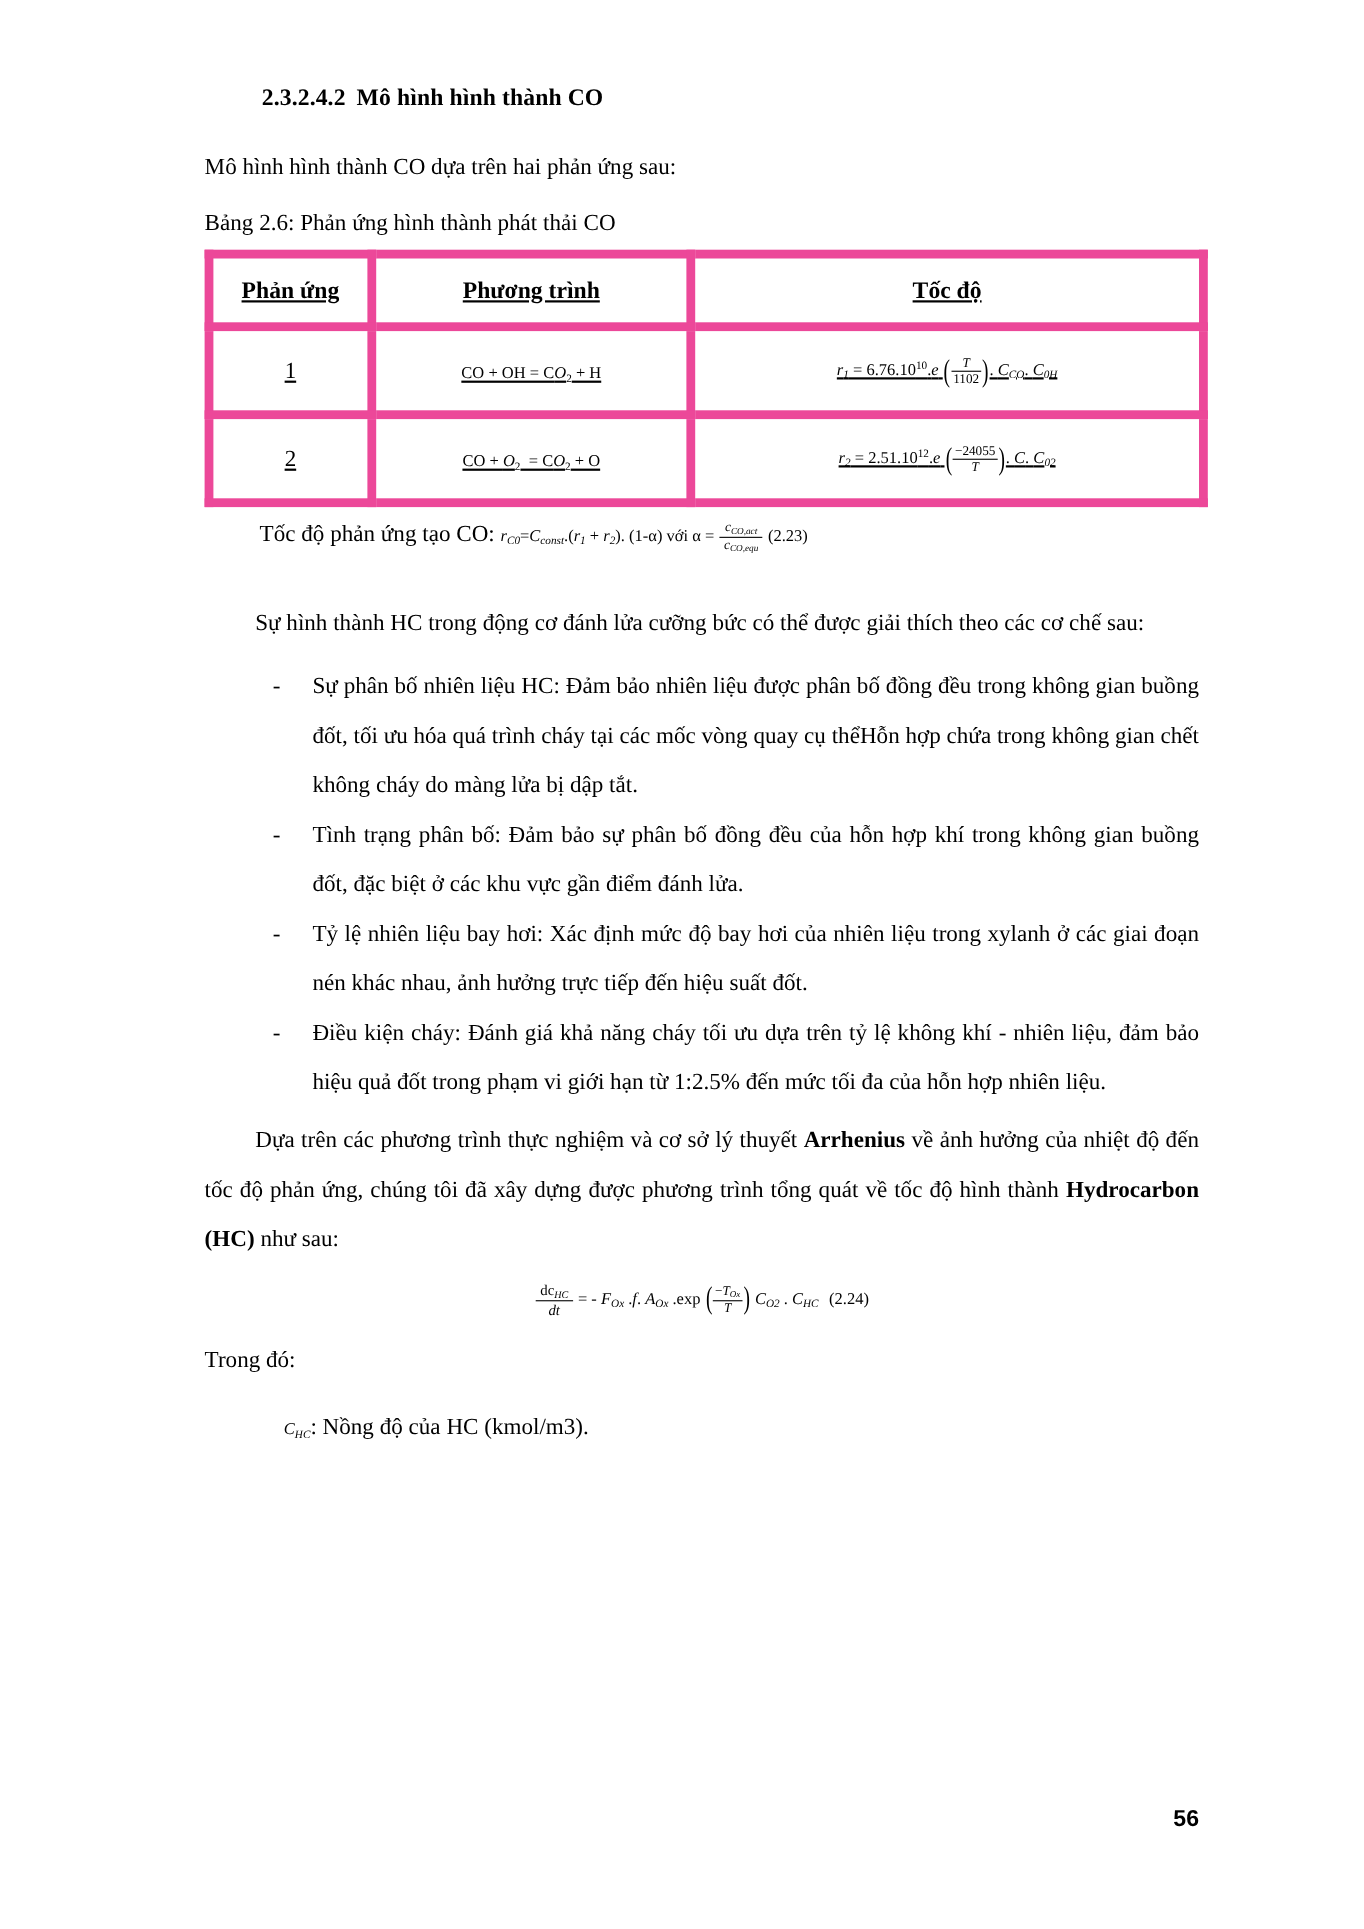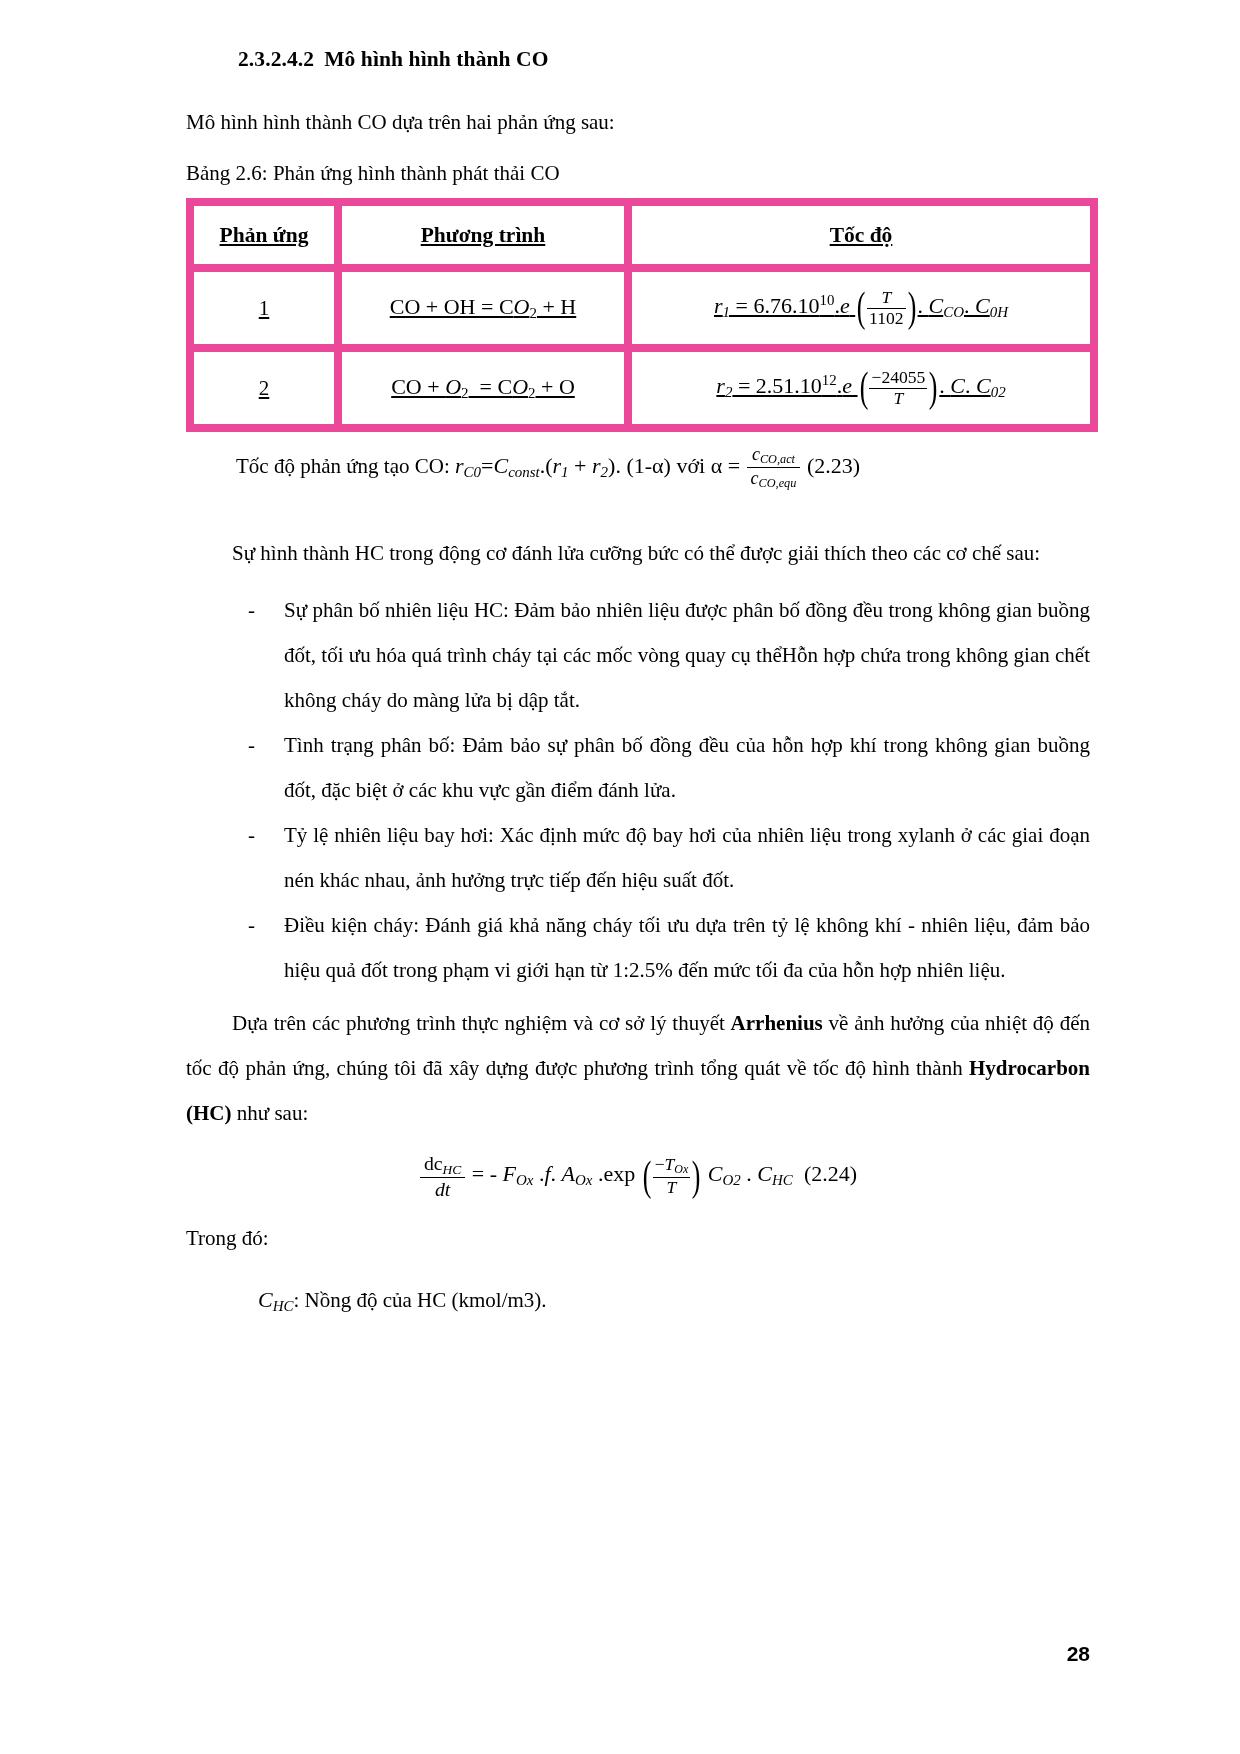--- a/index.html
+++ b/index.html
@@ -11,21 +11,21 @@
     font-family: "Liberation Serif", "DejaVu Serif", serif;
     color: #000000;
   }
   .page {
     position: relative;
     width: 1240px;
     height: 1754px;
     margin: 0 auto;
     background: #ffffff;
     box-sizing: border-box;
-    padding: 47px 150px 60px 186px;
+    padding: 76px 150px 60px 186px;
     overflow: hidden;
   }
   .content {
     position: relative;
     width: 904px;
   }
 
   
   .heading {
     font-weight: bold;
@@ -76,21 +76,21 @@
     font-size: 21.5px;
   }
   table.rx td { height: 64px; }
   col.c1 { width: 148px; }
   col.c2 { width: 290px; }
   col.c3 { width: 466px; }
 
   
   .math {
     font-family: "Liberation Serif", "DejaVu Serif", serif;
-    font-size: 22px;
+    font-size: 15px;
     white-space: nowrap;
   }
   .mi { font-style: italic; }
   .mu { font-style: normal; }
   sub {
     font-size: 0.68em;
     vertical-align: -0.28em;
     font-style: italic;
   }
   sup {
@@ -306,14 +306,14 @@
 
 
   <div class="spacer-8"></div>
 
   <p class="defn">
     <span class="math"><span class="mi">C</span><sub>HC</sub></span><span>: Nồng độ của HC (kmol/m3).</span>
   </p>
 
 </div>
 
-<div class="page-number">28</div>
+<div class="page-number">56</div>
 </div>
 
 </body></html>

